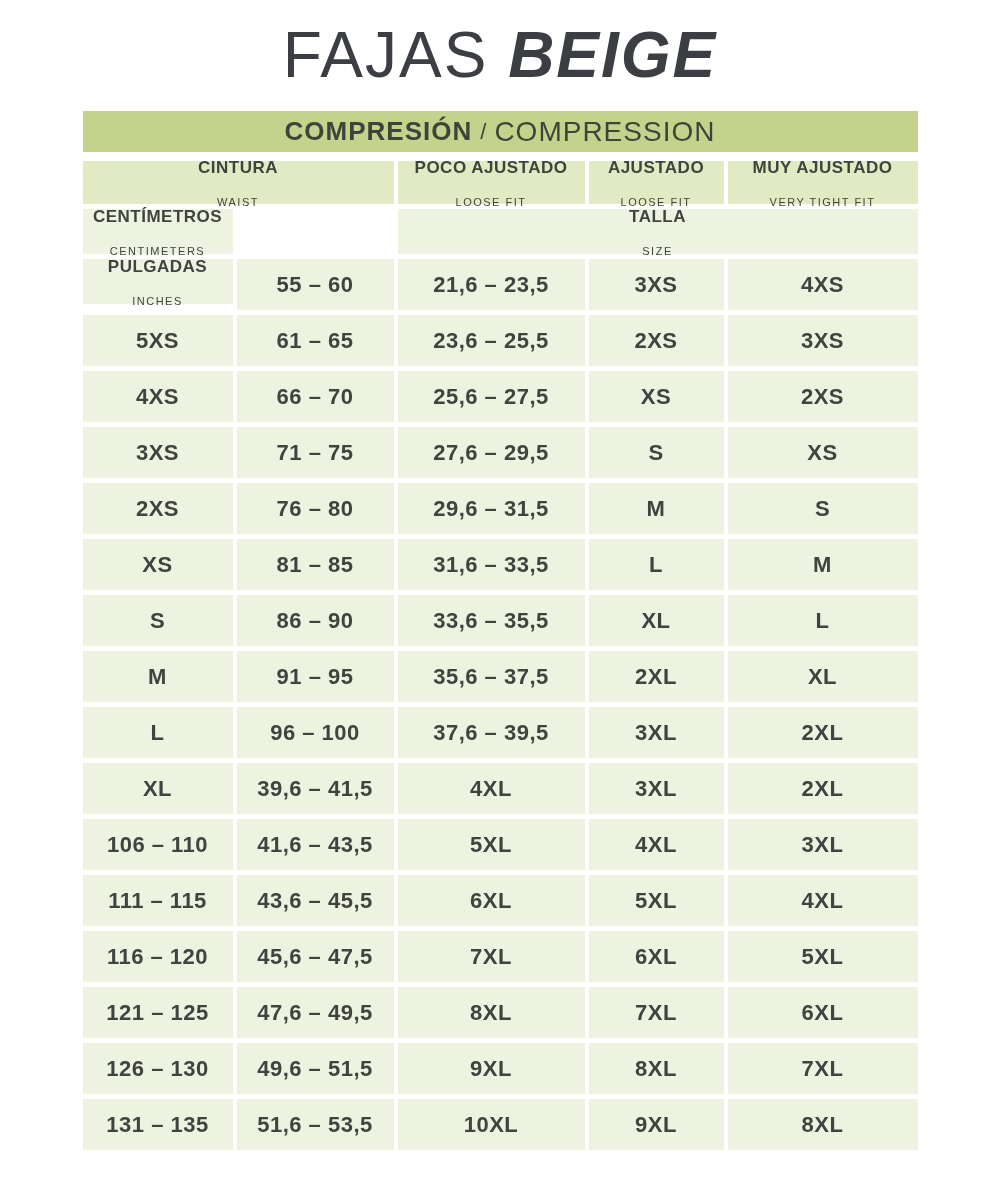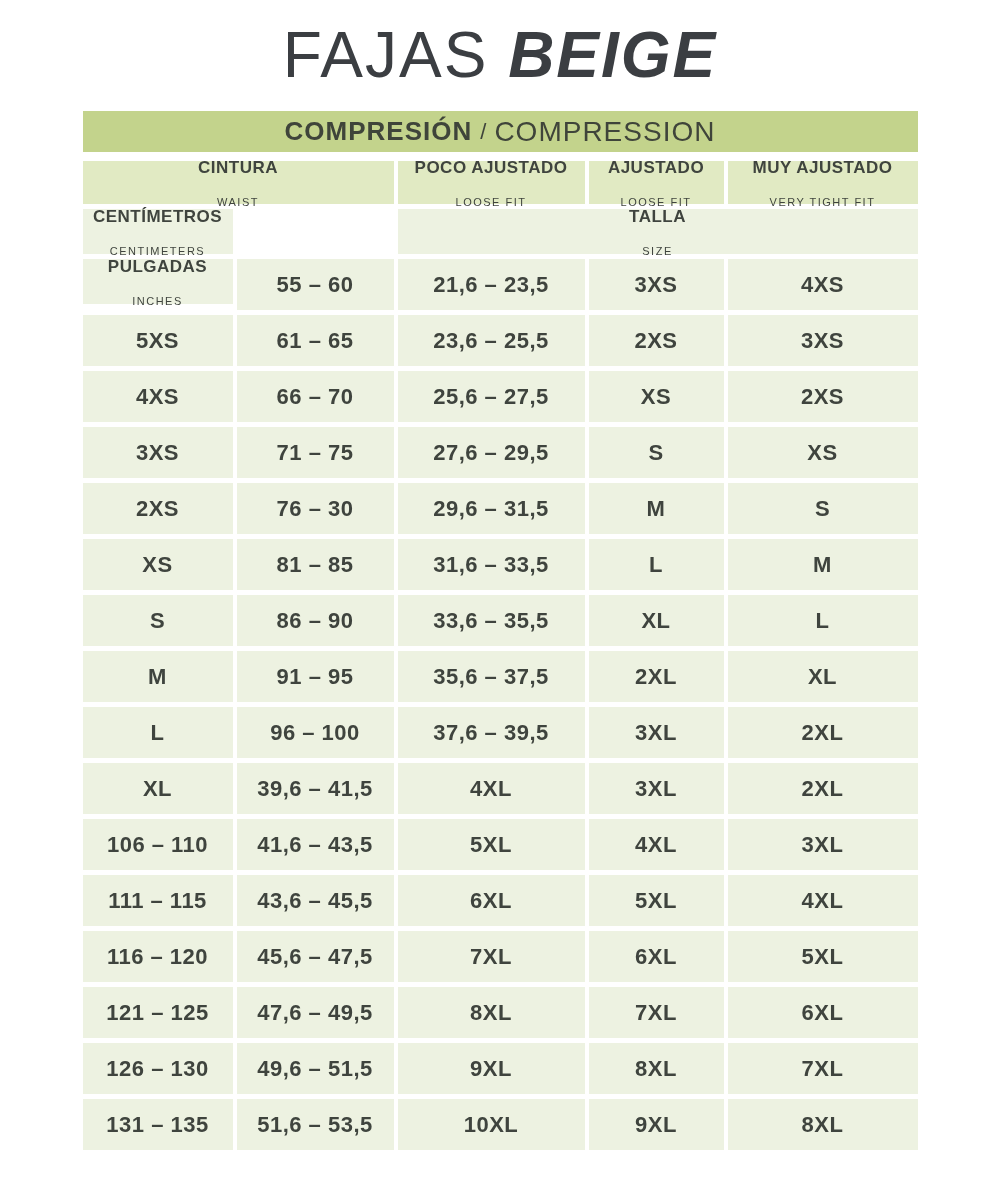--- a/index.html
+++ b/index.html
@@ -111,21 +111,21 @@
       <div class="cell">66 – 70</div>
       <div class="cell">25,6 – 27,5</div>
       <div class="cell">XS</div>
       <div class="cell">2XS</div>
       <div class="cell">3XS</div>
       <div class="cell">71 – 75</div>
       <div class="cell">27,6 – 29,5</div>
       <div class="cell">S</div>
       <div class="cell">XS</div>
       <div class="cell">2XS</div>
-      <div class="cell">76 – 30</div>
+      <div class="cell">76 – 80</div>
       <div class="cell">29,6 – 31,5</div>
       <div class="cell">M</div>
       <div class="cell">S</div>
       <div class="cell">XS</div>
       <div class="cell">81 – 85</div>
       <div class="cell">31,6 – 33,5</div>
       <div class="cell">L</div>
       <div class="cell">M</div>
       <div class="cell">S</div>
       <div class="cell">86 – 90</div>

